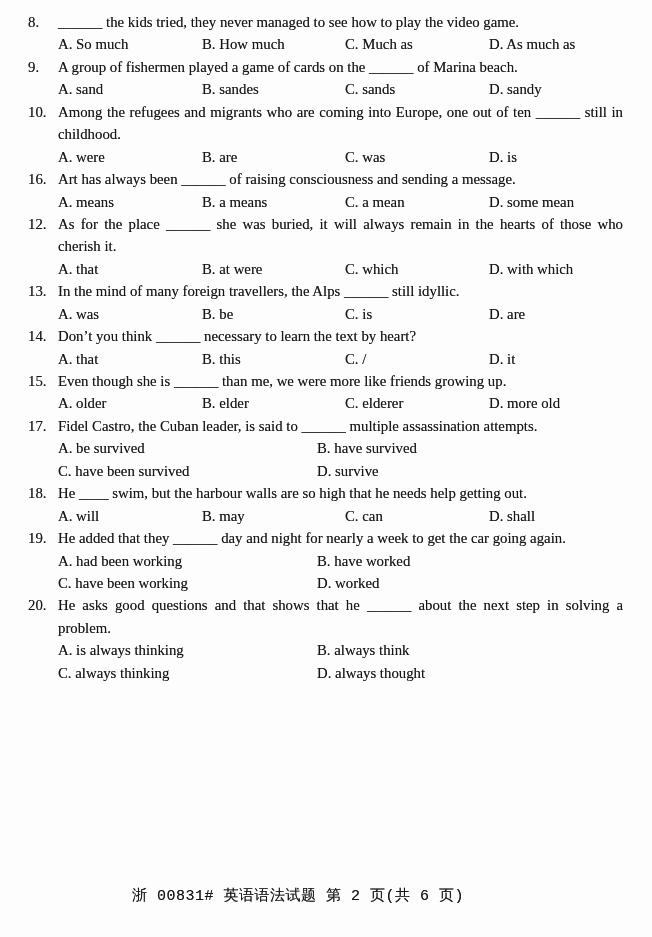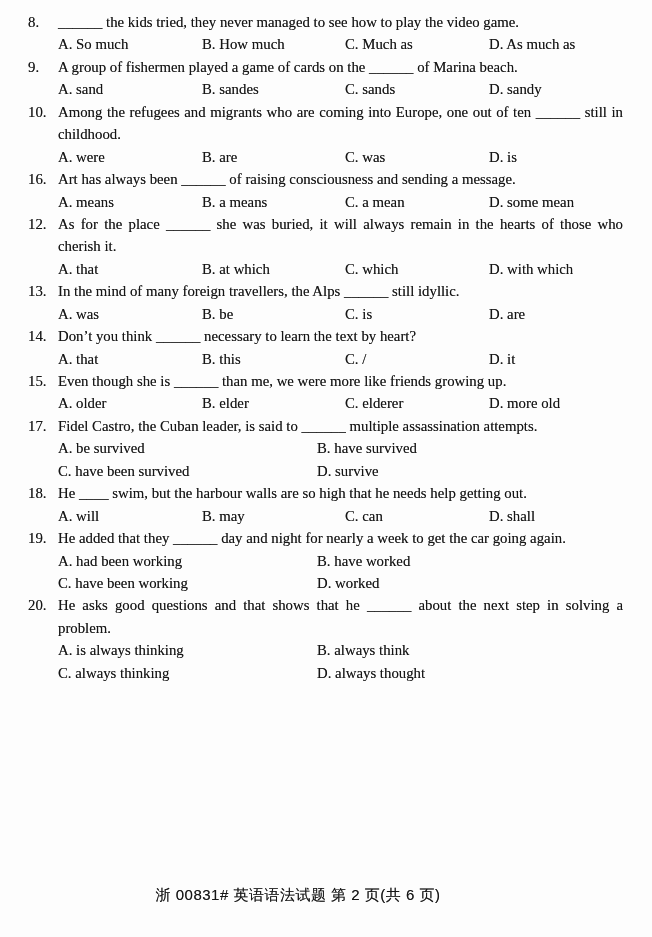--- a/index.html
+++ b/index.html
@@ -46,21 +46,21 @@
   .opts.cols4 { grid-template-columns: 120px 119px 120px auto; }
   .opts.cols2 { grid-template-columns: 235px auto; }
   .footer {
     position: absolute;
     top: 886px;
     left: 0;
     width: 596px;
     text-align: center;
     font-size: 15px;
     letter-spacing: 0.5px;
-    font-family: Liberation Sans, sans-serif;
+    font-family: Liberation Mono, monospace;
   }
 </style>
 </head>
 <body>
 
 <main class="page">
     <div class="question">
       <div class="row">
         <div class="num">8.</div>
         <div class="body oneline">______ the kids tried, they never managed to see how to play the video game.</div>
@@ -130,21 +130,21 @@
         <div class="body jl">As for the place ______ she was buried, it will always remain in the hearts of those who</div>
       </div>
       <div class="row">
         <div class="num"></div>
         <div class="body oneline">cherish it.</div>
       </div>
       <div class="row">
         <div class="num"></div>
         <div class="body opts cols4">
           <div class="opt">A. that</div>
-          <div class="opt">B. at which</div>
+          <div class="opt">B. at were</div>
           <div class="opt">C. which</div>
           <div class="opt">D. with which</div>
         </div>
       </div>
     </div>
     <div class="question">
       <div class="row">
         <div class="num">13.</div>
         <div class="body oneline">In the mind of many foreign travellers, the Alps ______ still idyllic.</div>
       </div>

